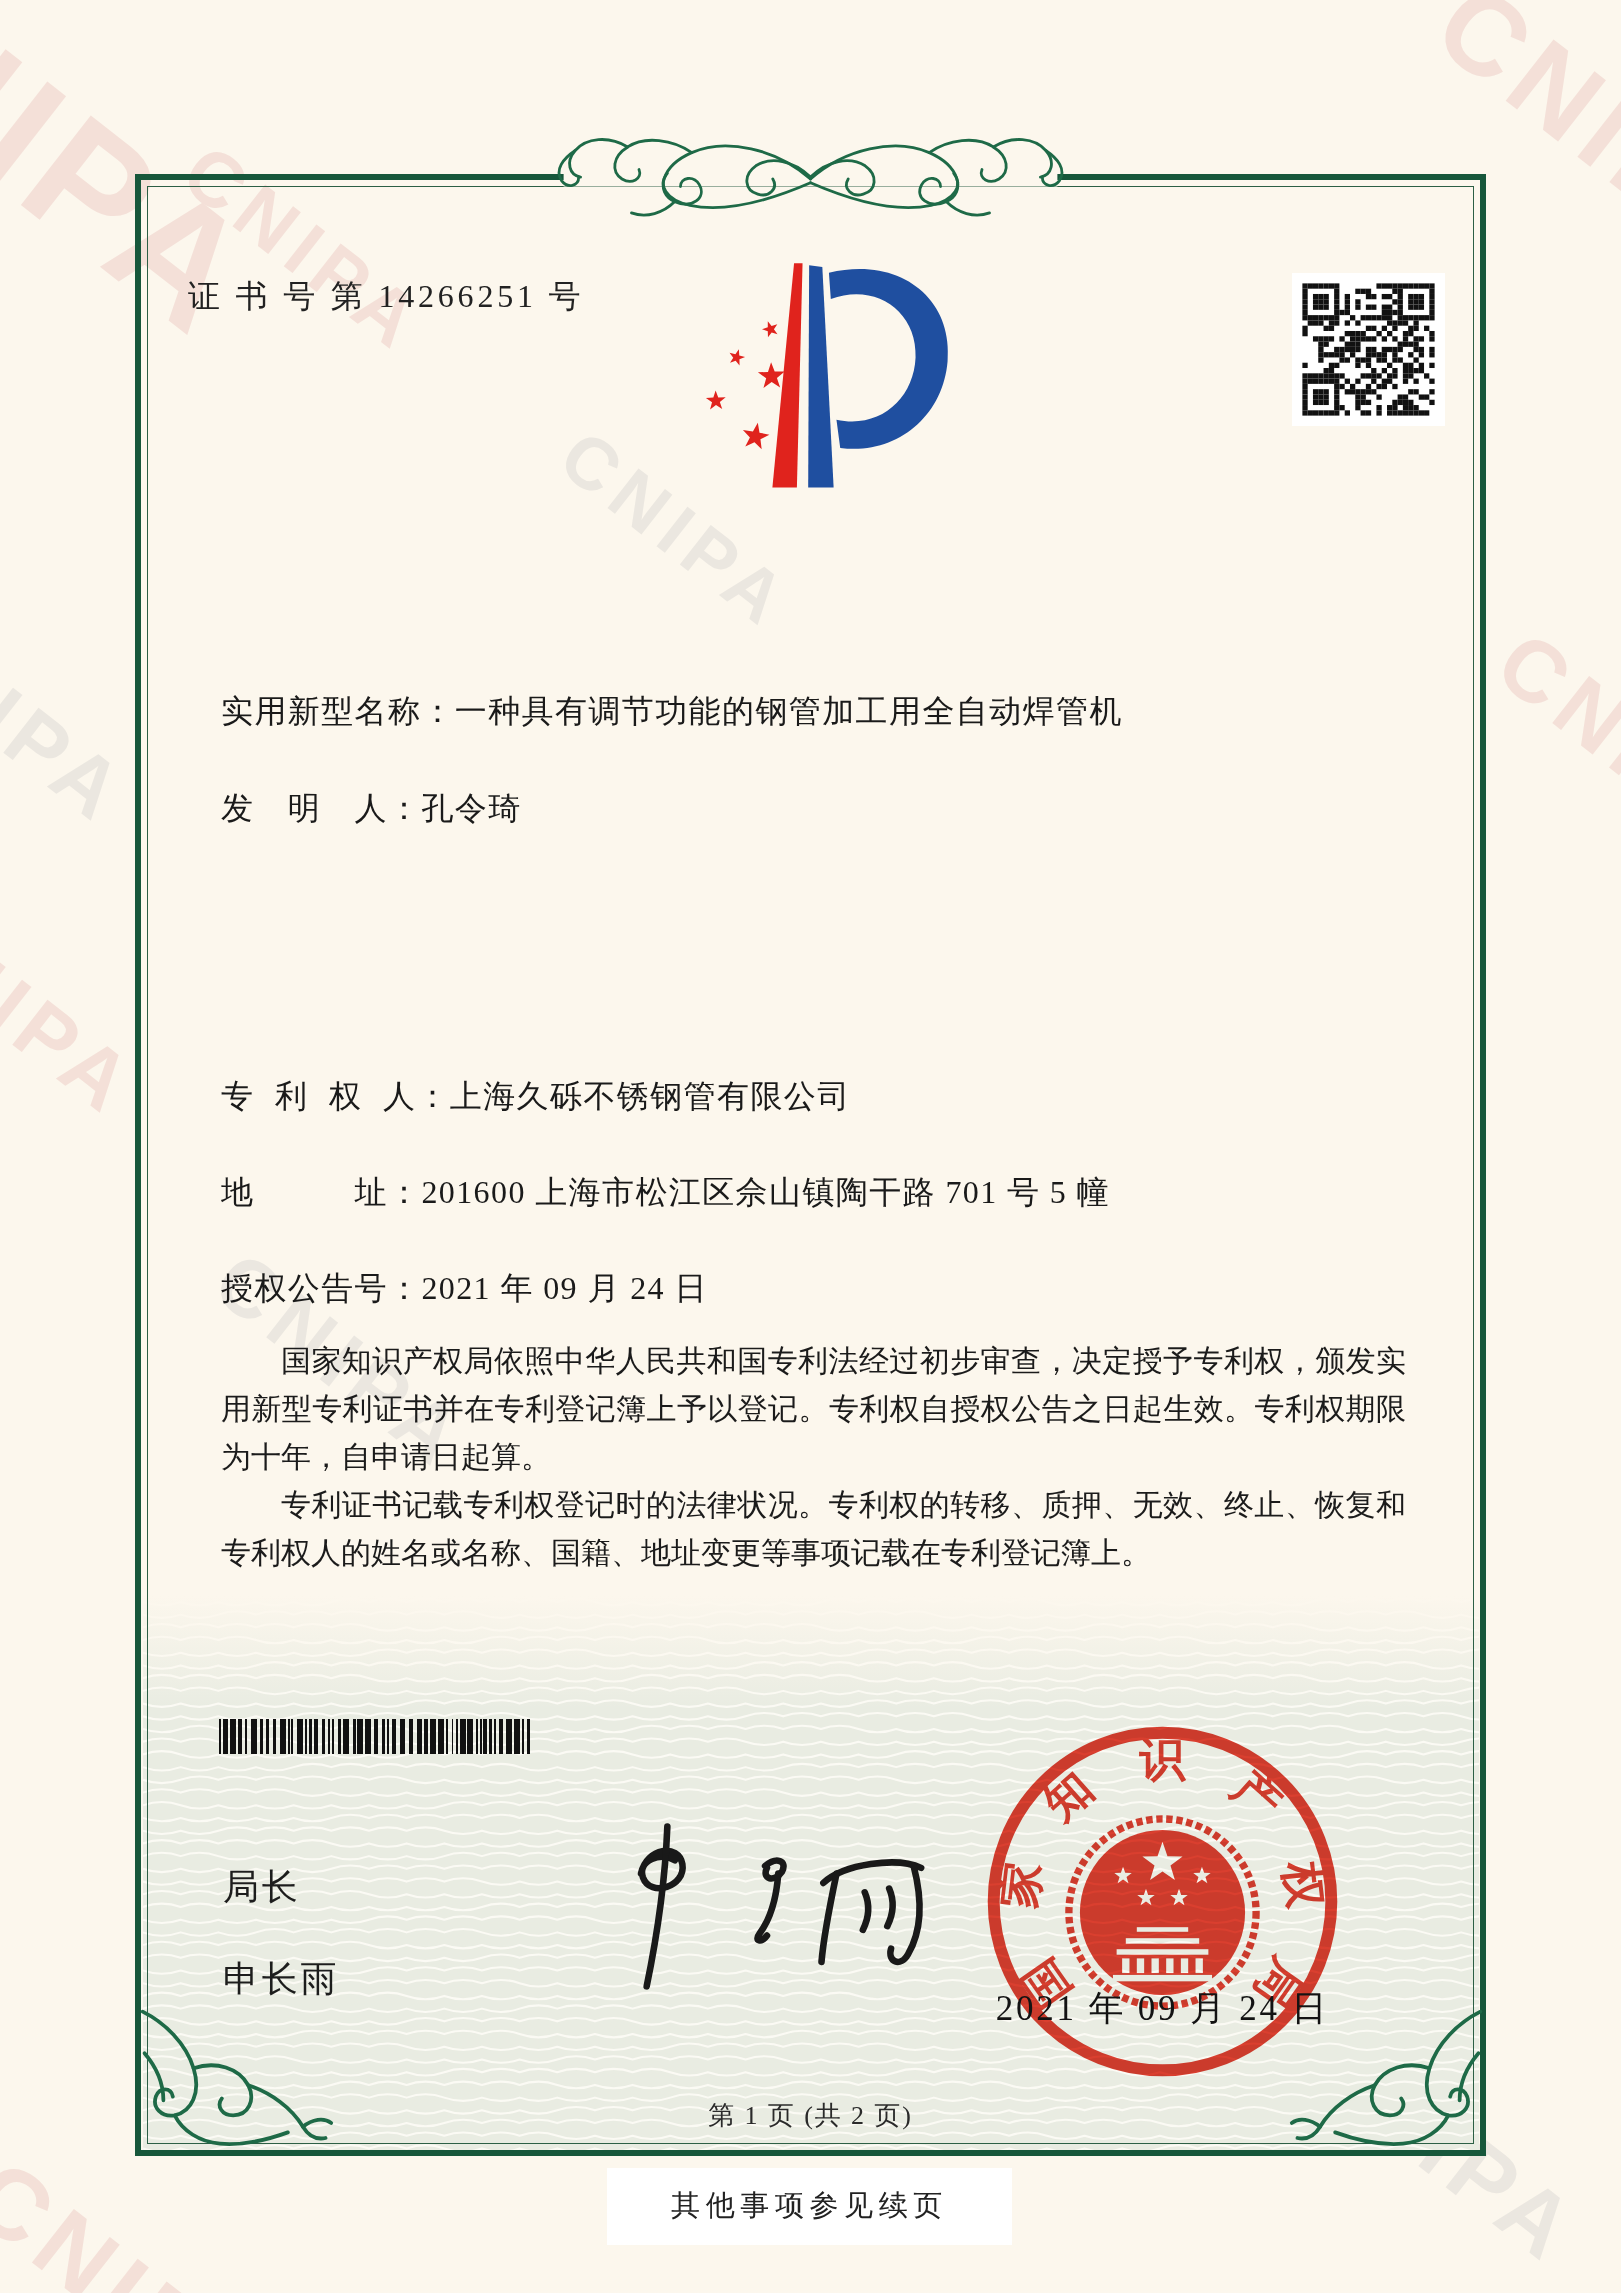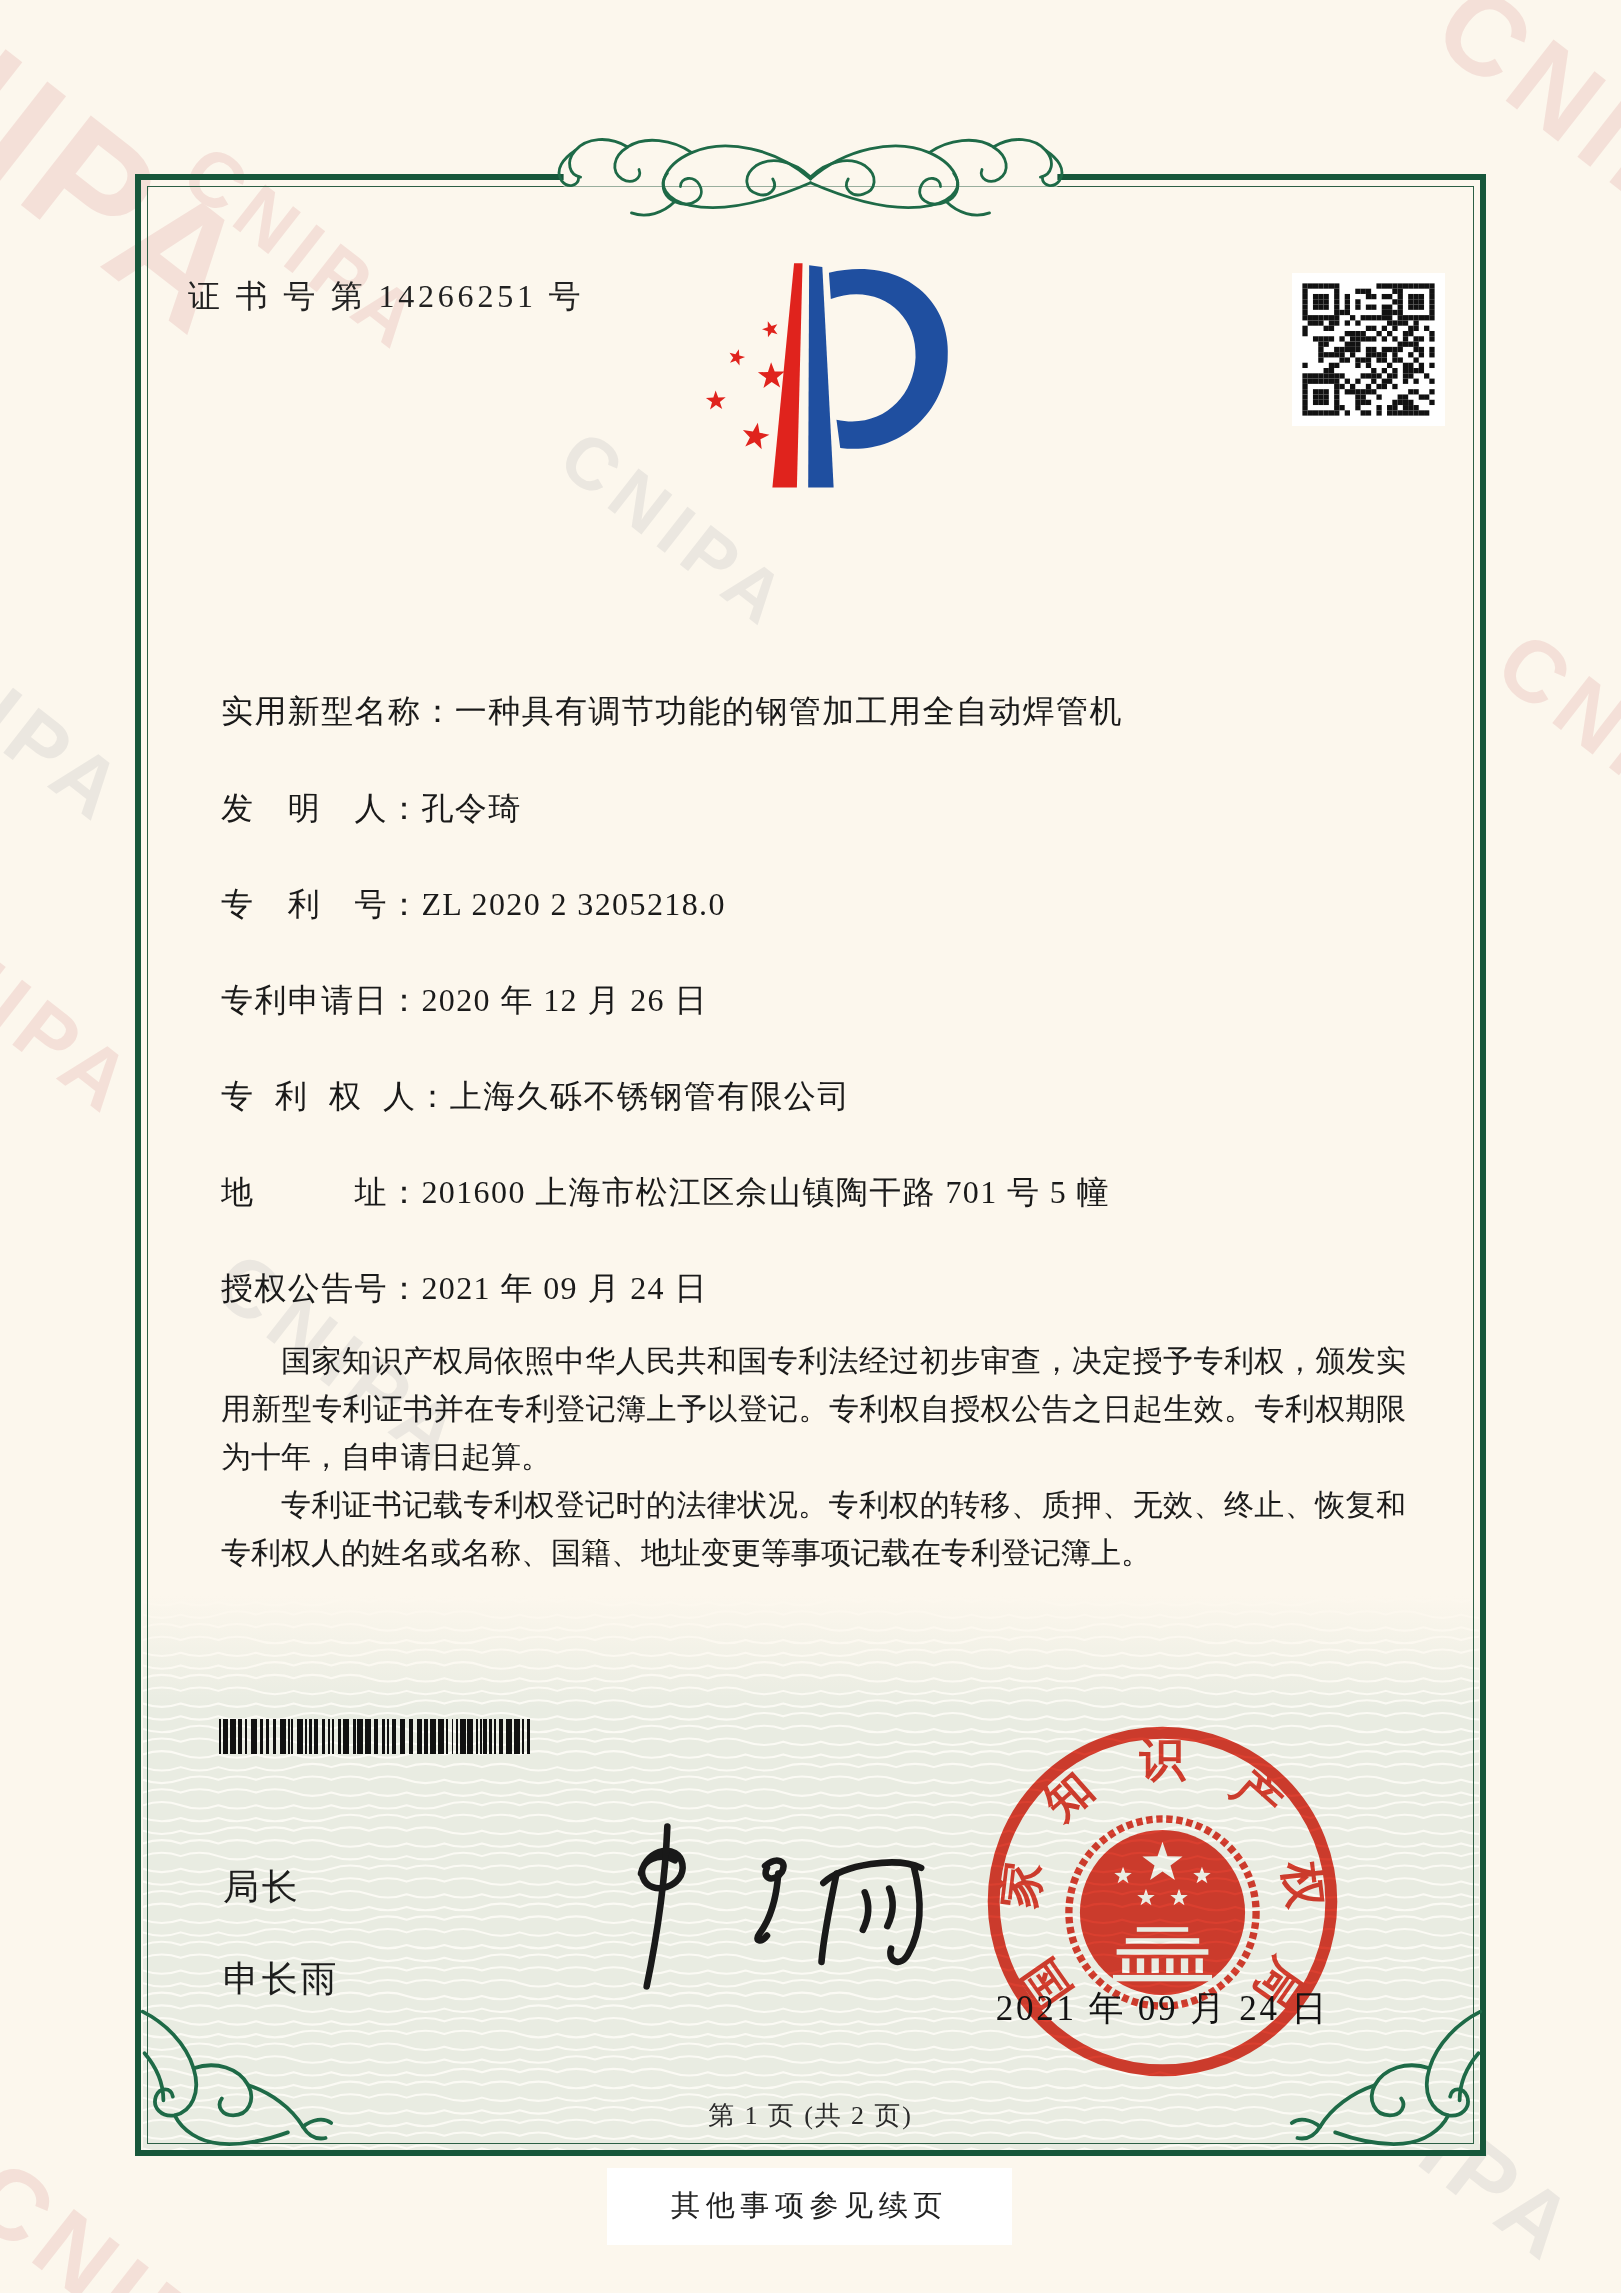--- a/index.html
+++ b/index.html
@@ -509,26 +509,20 @@
       </g>
   </svg>
 
 
   <div class="abs row r1">
     <span>实用新型名称：</span><span>一种具有调节功能的钢管加工用全自动焊管机</span>
   </div>
   <div class="abs row r2">
     <span>发　明　人：</span><span>孔令琦</span>
   </div>
-  <div class="abs row r3">
-    <span>专　利　号：</span><span>ZL 2020 2 3205218.0</span>
-  </div>
-  <div class="abs row r4">
-    <span>专利申请日：</span><span>2020 年 12 月 26 日</span>
-  </div>
   <div class="abs row r5">
     <span>专 利 权 人：</span><span>上海久砾不锈钢管有限公司</span>
   </div>
   <div class="abs row r6">
     <span>地　　　址：</span><span>201600 上海市松江区佘山镇陶干路 701 号 5 幢</span>
   </div>
   <div class="abs row r7">
     <span>授权公告号：</span><span>2021 年 09 月 24 日</span>
   </div>
 

